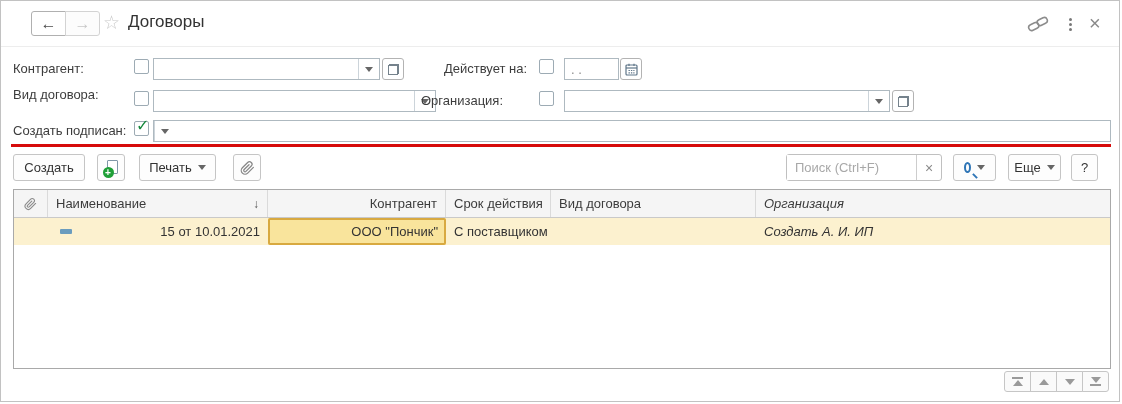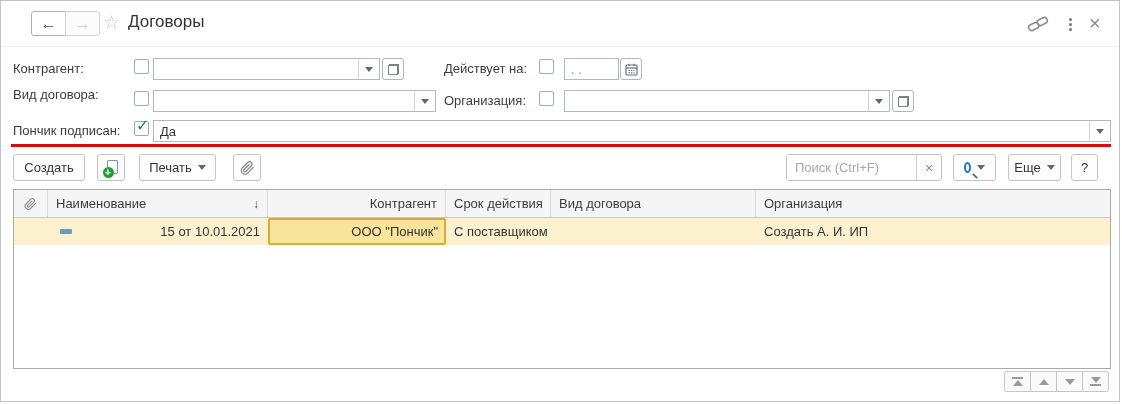--- a/index.html
+++ b/index.html
@@ -60,21 +60,21 @@
   .grid{position:absolute;left:12px;top:188px;width:1098px;height:180px;border:1px solid #a9a9a9;background:#fff;}
   .ghead{display:flex;height:28px;background:#f5f5f5;border-bottom:1px solid #c9c9c9;}
   .hcell{display:flex;align-items:center;padding:0 8px;font-size:13px;color:#3c3c3c;border-right:1px solid #dadada;
     white-space:nowrap;overflow:hidden;cursor:pointer;}
   .hcell:last-child{border-right:0;}
   .c-ic{width:34px;flex:none;justify-content:center;}
   .c-name{width:220px;flex:none;justify-content:space-between;gap:46px;}
   .c-kontr{width:178px;flex:none;justify-content:flex-end;}
   .c-vid{width:205px;flex:none;}
   .c-srok{width:105px;flex:none;}
-  .c-org{flex:1;}
+  .c-org{flex:1;font-style:italic;}
   .sort-arrow{font-size:12px;color:#555;}
   .grow{display:flex;height:27px;background:#fcf1cf;cursor:pointer;}
   .rcell{display:flex;align-items:center;padding:0 8px;font-size:13px;color:#333;white-space:nowrap;overflow:hidden;}
   .rcell.active{background:#f9e49c;box-shadow:inset 0 0 0 2px #d8a940;border-radius:2px;}
   .dash{width:12px;height:5px;background:#6a9cbe;border-radius:1px;margin:0 9px 0 4px;flex:none;}
 
   
   .pager{position:absolute;right:10px;top:370px;display:flex;}
   .pbtn{width:27px;height:21px;background:#fafafa;border:1px solid #c6c6c6;margin-left:-1px;display:flex;
     flex-direction:column;align-items:center;justify-content:center;gap:1px;cursor:pointer;padding:0;}
@@ -145,38 +145,37 @@
 
     <span class="flabel" style="left:12px;top:40px">Вид договора:</span>
     <span class="cb" style="left:133px;top:44px"></span>
     <div class="field" style="left:152px;top:43px;width:283px">
       <span class="val"></span>
       <span class="dd">
           <span class="tri"></span>
         </span>
     </div>
 
-    <span class="flabel" style="left:443px;top:46px">Организация:</span>
+    <span class="flabel" style="left:420px;top:46px">Организация:</span>
     <span class="cb" style="left:538px;top:44px"></span>
     <div class="field" style="left:563px;top:43px;width:326px">
       <span class="val"></span>
       <span class="dd">
           <span class="tri"></span>
         </span>
     </div>
     <button class="side-btn" style="left:891px;top:43px">
         <span class="choose-ic"></span>
       </button>
 
-    <span class="flabel" style="left:12px;top:76px">Пончик подписан:</span>
+    <span class="flabel" style="left:12px;top:76px">Создать подписан:</span>
     <span class="cb checked" style="left:133px;top:74px">
       <span class="check">✓</span>
     </span>
     <div class="field" style="left:152px;top:73px;width:958px">
-      <span class="val">Да</span>
       <span class="dd">
           <span class="tri"></span>
         </span>
     </div>
     <div class="redline"></div>
   </div>
 
   <div class="toolbar">
     <button class="tbtn" style="left:12px;width:72px">
       <span>Создать</span>

